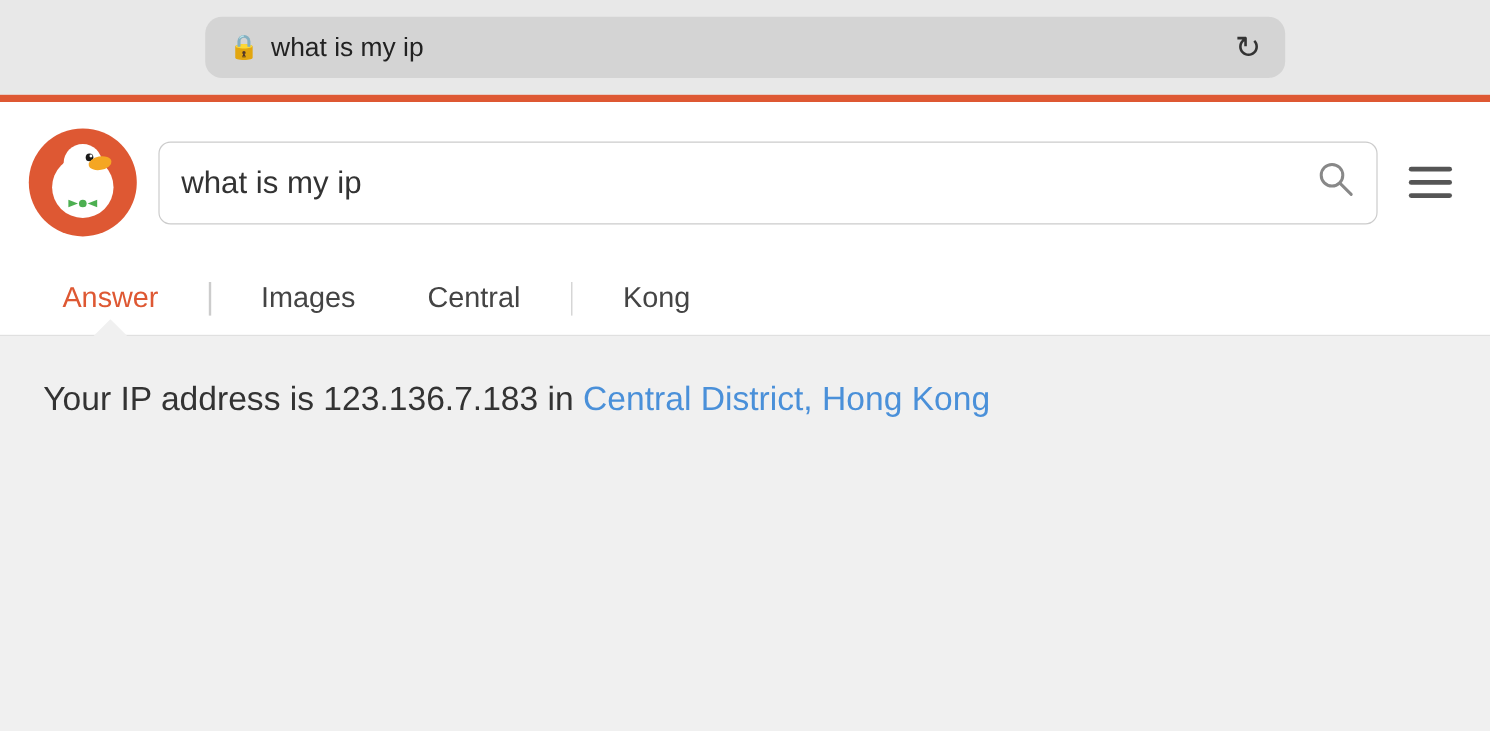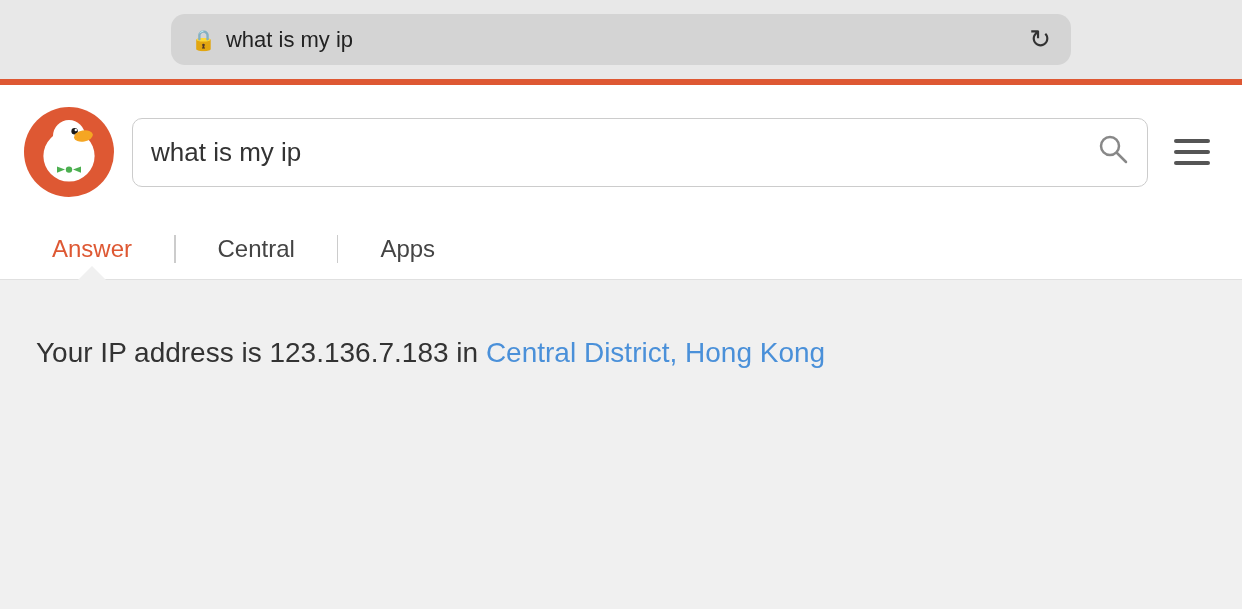--- a/index.html
+++ b/index.html
@@ -182,21 +182,21 @@
     .nav-divider {
       width: 1.5px;
       height: 28px;
       background: #ccc;
       margin: 0 4px;
     }
 
     
     .result-area {
       background: #f0f0f0;
-      padding: 52px 36px;
+      padding: 32px 36px;
       min-height: 130px;
     }
 
     .result-text {
       font-size: 28px;
       color: #333;
       font-weight: 400;
       line-height: 1.5;
     }
 
@@ -257,23 +257,24 @@
       <div class="hamburger-line"></div>
       <div class="hamburger-line"></div>
       <div class="hamburger-line"></div>
     </div>
 
   </div>
 
   <div class="nav-tabs">
     <div class="nav-tab active">Answer</div>
     <div class="nav-divider"></div>
+    <div class="nav-tab">Images</div>
     <div class="nav-tab">Central</div>
     <div class="nav-divider"></div>
-    <div class="nav-tab">Apps</div>
+    <div class="nav-tab">Kong</div>
   </div>
 
   <div class="result-area">
     <p class="result-text">
       <span>Your IP address is 123.136.7.183 in </span><a class="result-link" href="#">Central District, Hong Kong</a>
     </p>
   </div>
 
 </div>
 

